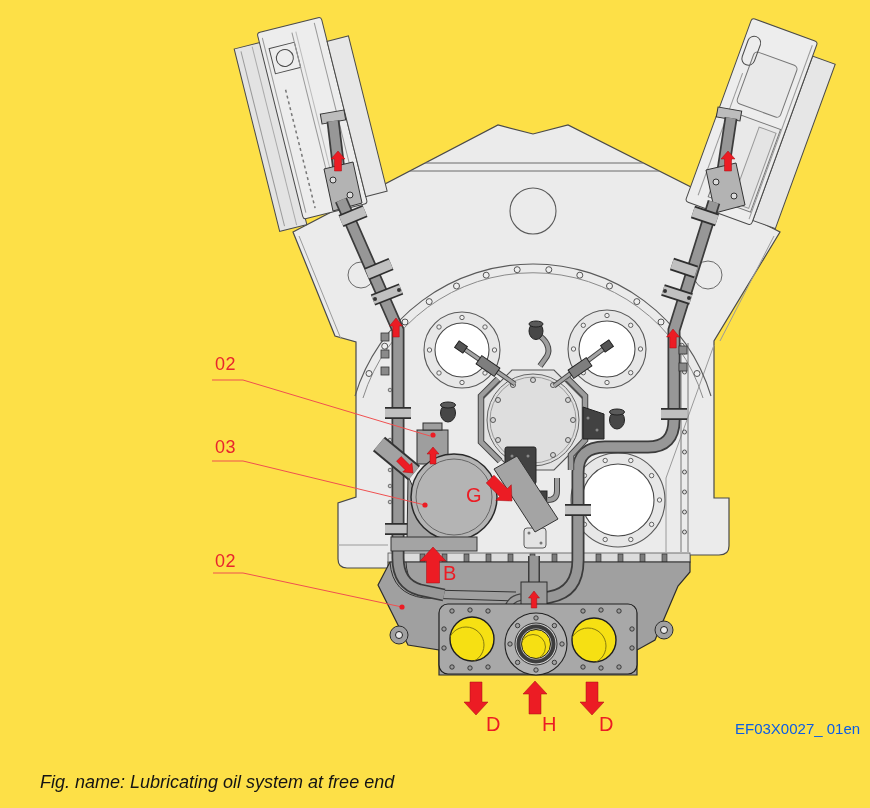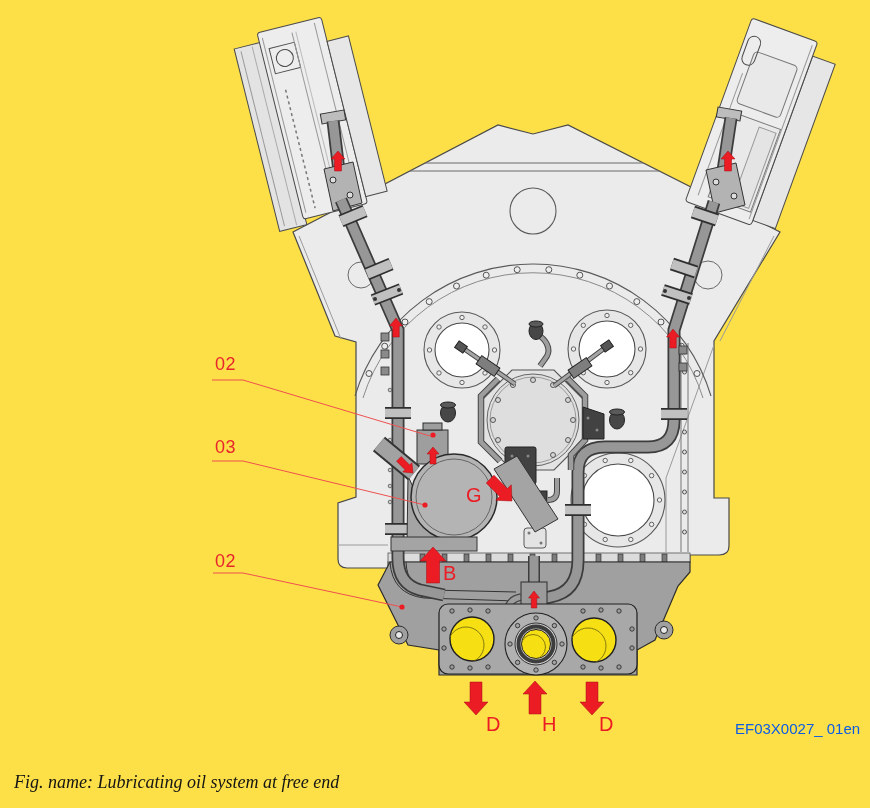--- a/index.html
+++ b/index.html
@@ -426,14 +426,14 @@
 <div class="overlay callout" style="left:215px;top:437px;">03</div>
 <div class="overlay callout" style="left:215px;top:551px;">02</div>
 
 <div class="overlay flow-letter" style="left:466px;top:484px;">G</div>
 <div class="overlay flow-letter" style="left:443px;top:562px;">B</div>
 <div class="overlay flow-letter" style="left:486px;top:713px;">D</div>
 <div class="overlay flow-letter" style="left:542px;top:713px;">H</div>
 <div class="overlay flow-letter" style="left:599px;top:713px;">D</div>
 
 <div class="overlay ref-text" style="left:735px;top:720px;">EF03X0027_ 01en</div>
-<div class="overlay caption" style="left:14px;top:772px;font-family:Liberation Serif, serif;">Fig. name: Lubricating oil system at free end</div>
+<div class="overlay caption" style="left:40px;top:772px;">Fig. name: Lubricating oil system at free end</div>
 </div>
 
 </body></html>

